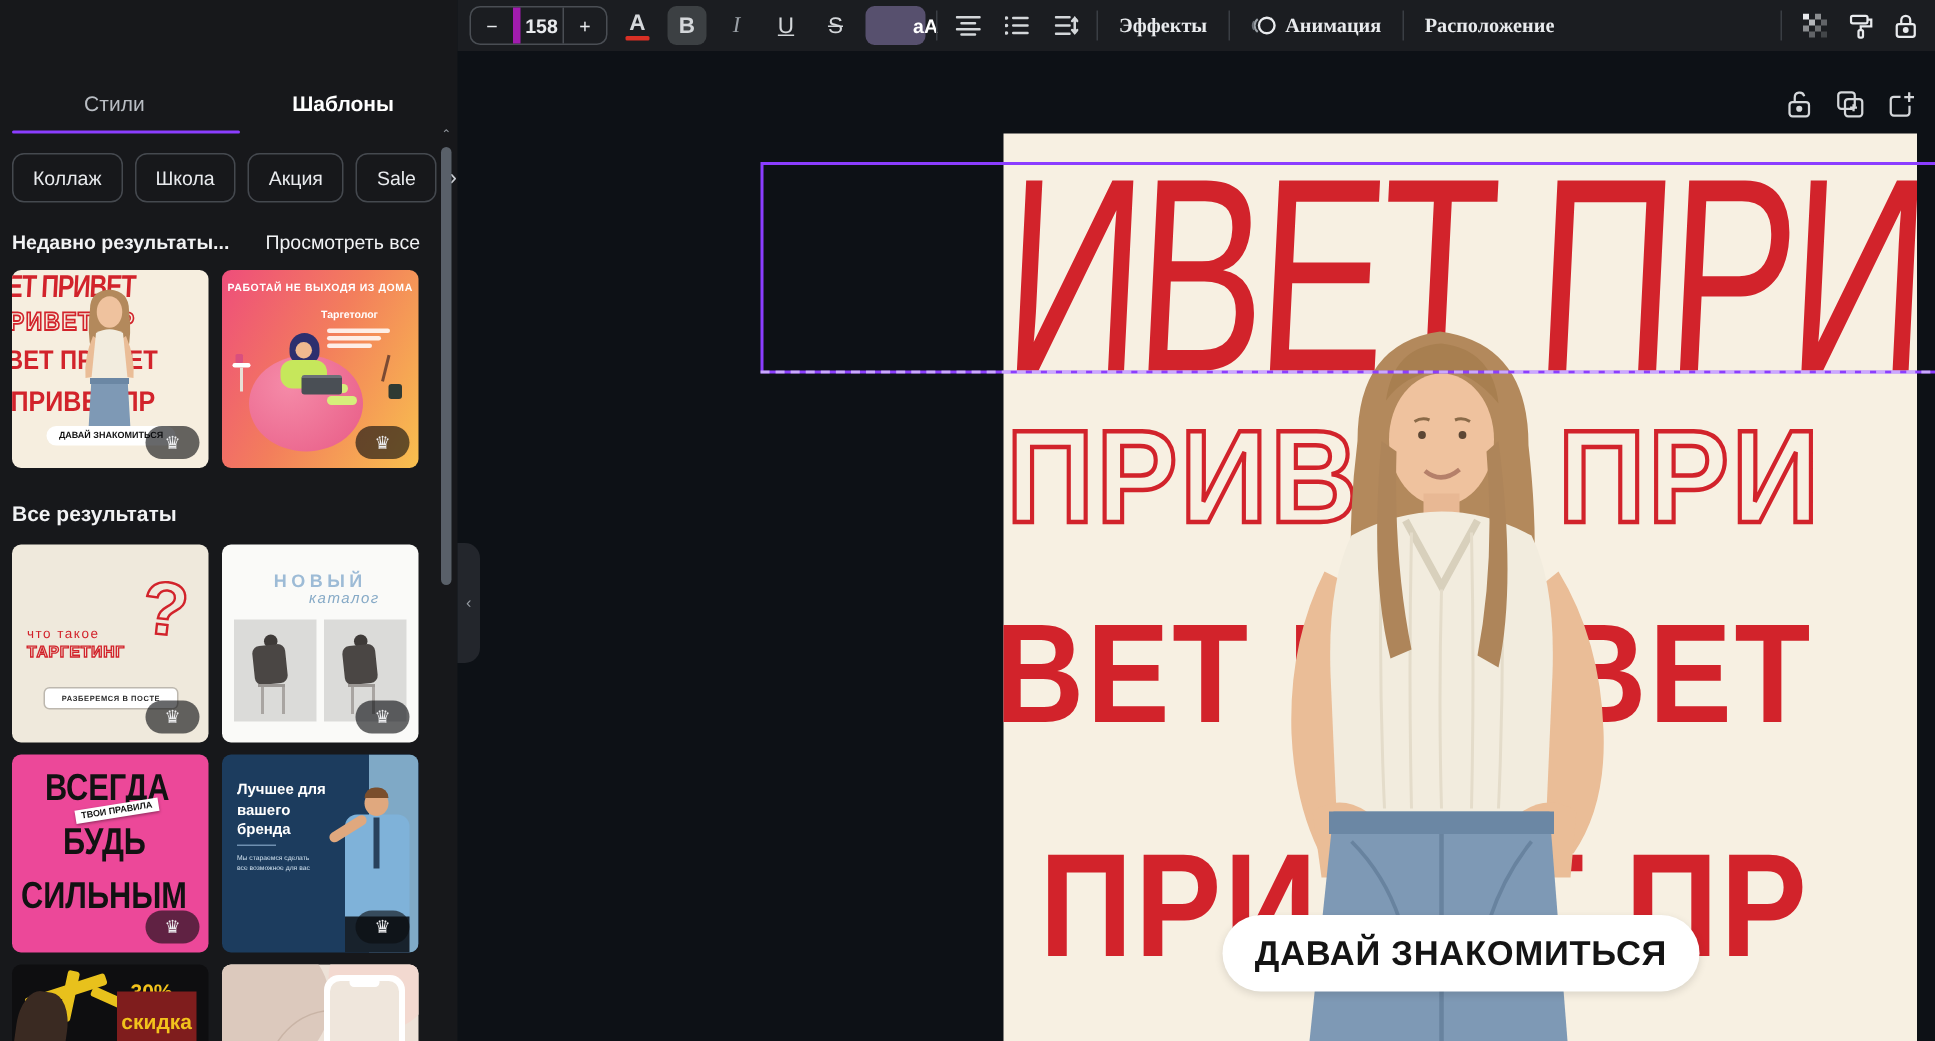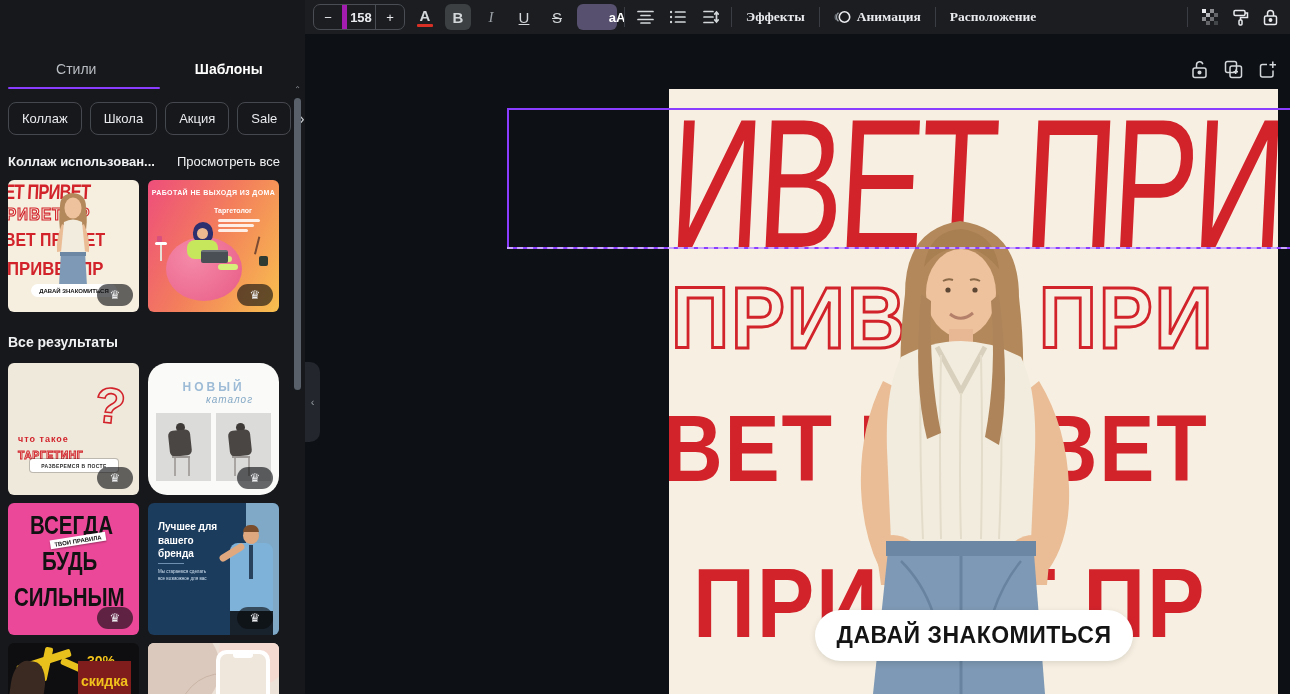--- a/index.html
+++ b/index.html
@@ -57,27 +57,27 @@
   .w-laptop { position:absolute; left:53px; top:70px; width:27px; height:13px; background:#4A4F55; border-radius:2px; border-top:2px solid #6B7077; }
   .w-leg { position:absolute; background:#D6EF7B; border-radius:4px; }
   .w-table { position:absolute; left:7px; top:62px; width:12px; height:3px; background:#fff; border-radius:2px; }
   .w-tleg { position:absolute; left:12px; top:65px; width:2px; height:16px; background:#E7E0d6; }
   .w-cup { position:absolute; left:9px; top:56px; width:5px; height:6px; background:#D94F7E; border-radius:1px; }
   .w-pot { position:absolute; right:11px; top:76px; width:9px; height:10px; background:#2F3A33; border-radius:2px; }
   .w-plant { position:absolute; right:9px; top:58px; width:14px; height:18px; border-left:2px solid #7A4A33; transform:rotate(14deg); }
 
   
   .t-question { background:#EFE9DC; }
-  .q-l1 { position:absolute; left:10px; top:54px; font-size:9px; font-weight:700; letter-spacing:1px;margin-top:17px; }
-  .q-l2 { position:absolute; left:10px; top:66px; font-size:10.5px; font-weight:800; letter-spacing:.5px; -webkit-text-stroke:0.9px #D2232B; color:transparent;margin-top:20px; }
+  .q-l1 { position:absolute; left:10px; top:54px; font-size:9px; font-weight:400; letter-spacing:1px; }
+  .q-l2 { position:absolute; left:10px; top:66px; font-size:10.5px; font-weight:800; letter-spacing:.5px; -webkit-text-stroke:0.9px #D2232B; color:transparent; }
   .q-mark { position:absolute; right:13px; top:14px; font-size:50px; font-weight:700; color:transparent; -webkit-text-stroke:1.6px #D2232B; transform:rotate(6deg); }
   .q-pill { position:absolute; left:22px; top:96px; width:88px; height:13px; background:#fff; border-radius:3px; box-shadow:0 0 0 1px rgba(40,40,40,.25); display:flex; align-items:center; justify-content:center; font-size:5px; font-weight:800; color:#2B2B2B; letter-spacing:.4px; }
 
   
-  .t-catalog { background:#FAFAF8;border-radius:19px; }
+  .t-catalog { background:#FAFAF8; }
   .cat-w1 { position:absolute; top:17px; left:0; width:100%; text-align:center; font-size:12px; font-weight:700; color:#9DBBD6; letter-spacing:3px; }
   .cat-w2 { position:absolute; top:31px; left:58px; font-size:10px; font-style:italic; color:#85A9C6; letter-spacing:1px; }
   .cat-ph { position:absolute; top:50px; width:55px; height:68px; background:#DBDBD9; }
   .cat-ph.a { left:8px; } .cat-ph.b { left:68px; }
   .cat-head { position:absolute; left:20px; top:10px; width:9px; height:9px; background:#3E3A38; border-radius:50%; }
   .cat-body { position:absolute; left:13px; top:17px; width:22px; height:26px; background:#4A4644; border-radius:5px; transform:rotate(-6deg); }
   .cat-stool { position:absolute; left:16px; top:43px; width:18px; height:2px; background:#9B9794; }
   .cat-sleg { position:absolute; width:2px; height:18px; background:#A9A5A2; top:45px; }
 
   
@@ -173,21 +173,21 @@
 
   <div class="chips">
     <div class="chip">Коллаж</div>
     <div class="chip">Школа</div>
     <div class="chip">Акция</div>
     <div class="chip">Sale</div>
     <div class="chip-more">›</div>
   </div>
 
   <div class="section-head">
-    <span class="sec-title">Коллаж использован...</span>
+    <span class="sec-title">Недавно результаты...</span>
     <span class="sec-action">Просмотреть все</span>
   </div>
 
   <div class="tpl c1 r1 t-privet">
     <div class="p-l1 red nowrap">ЕТ ПРИВЕТ</div>
     <div class="p-l2 stroke nowrap">РИВЕТ ПР</div>
     <div class="p-l3 red nowrap">ВЕТ ПРИВЕТ</div>
     <div class="p-l4 red nowrap">ПРИВЕТ ПР</div>
     <svg class="p-woman" viewBox="0 0 62 122">
       <path d="M18 16 Q18 4 31 3 Q44 4 44 17 Q46 34 43 44 Q31 40 19 45 Q16 32 18 16 Z" fill="#B3895C"></path>

